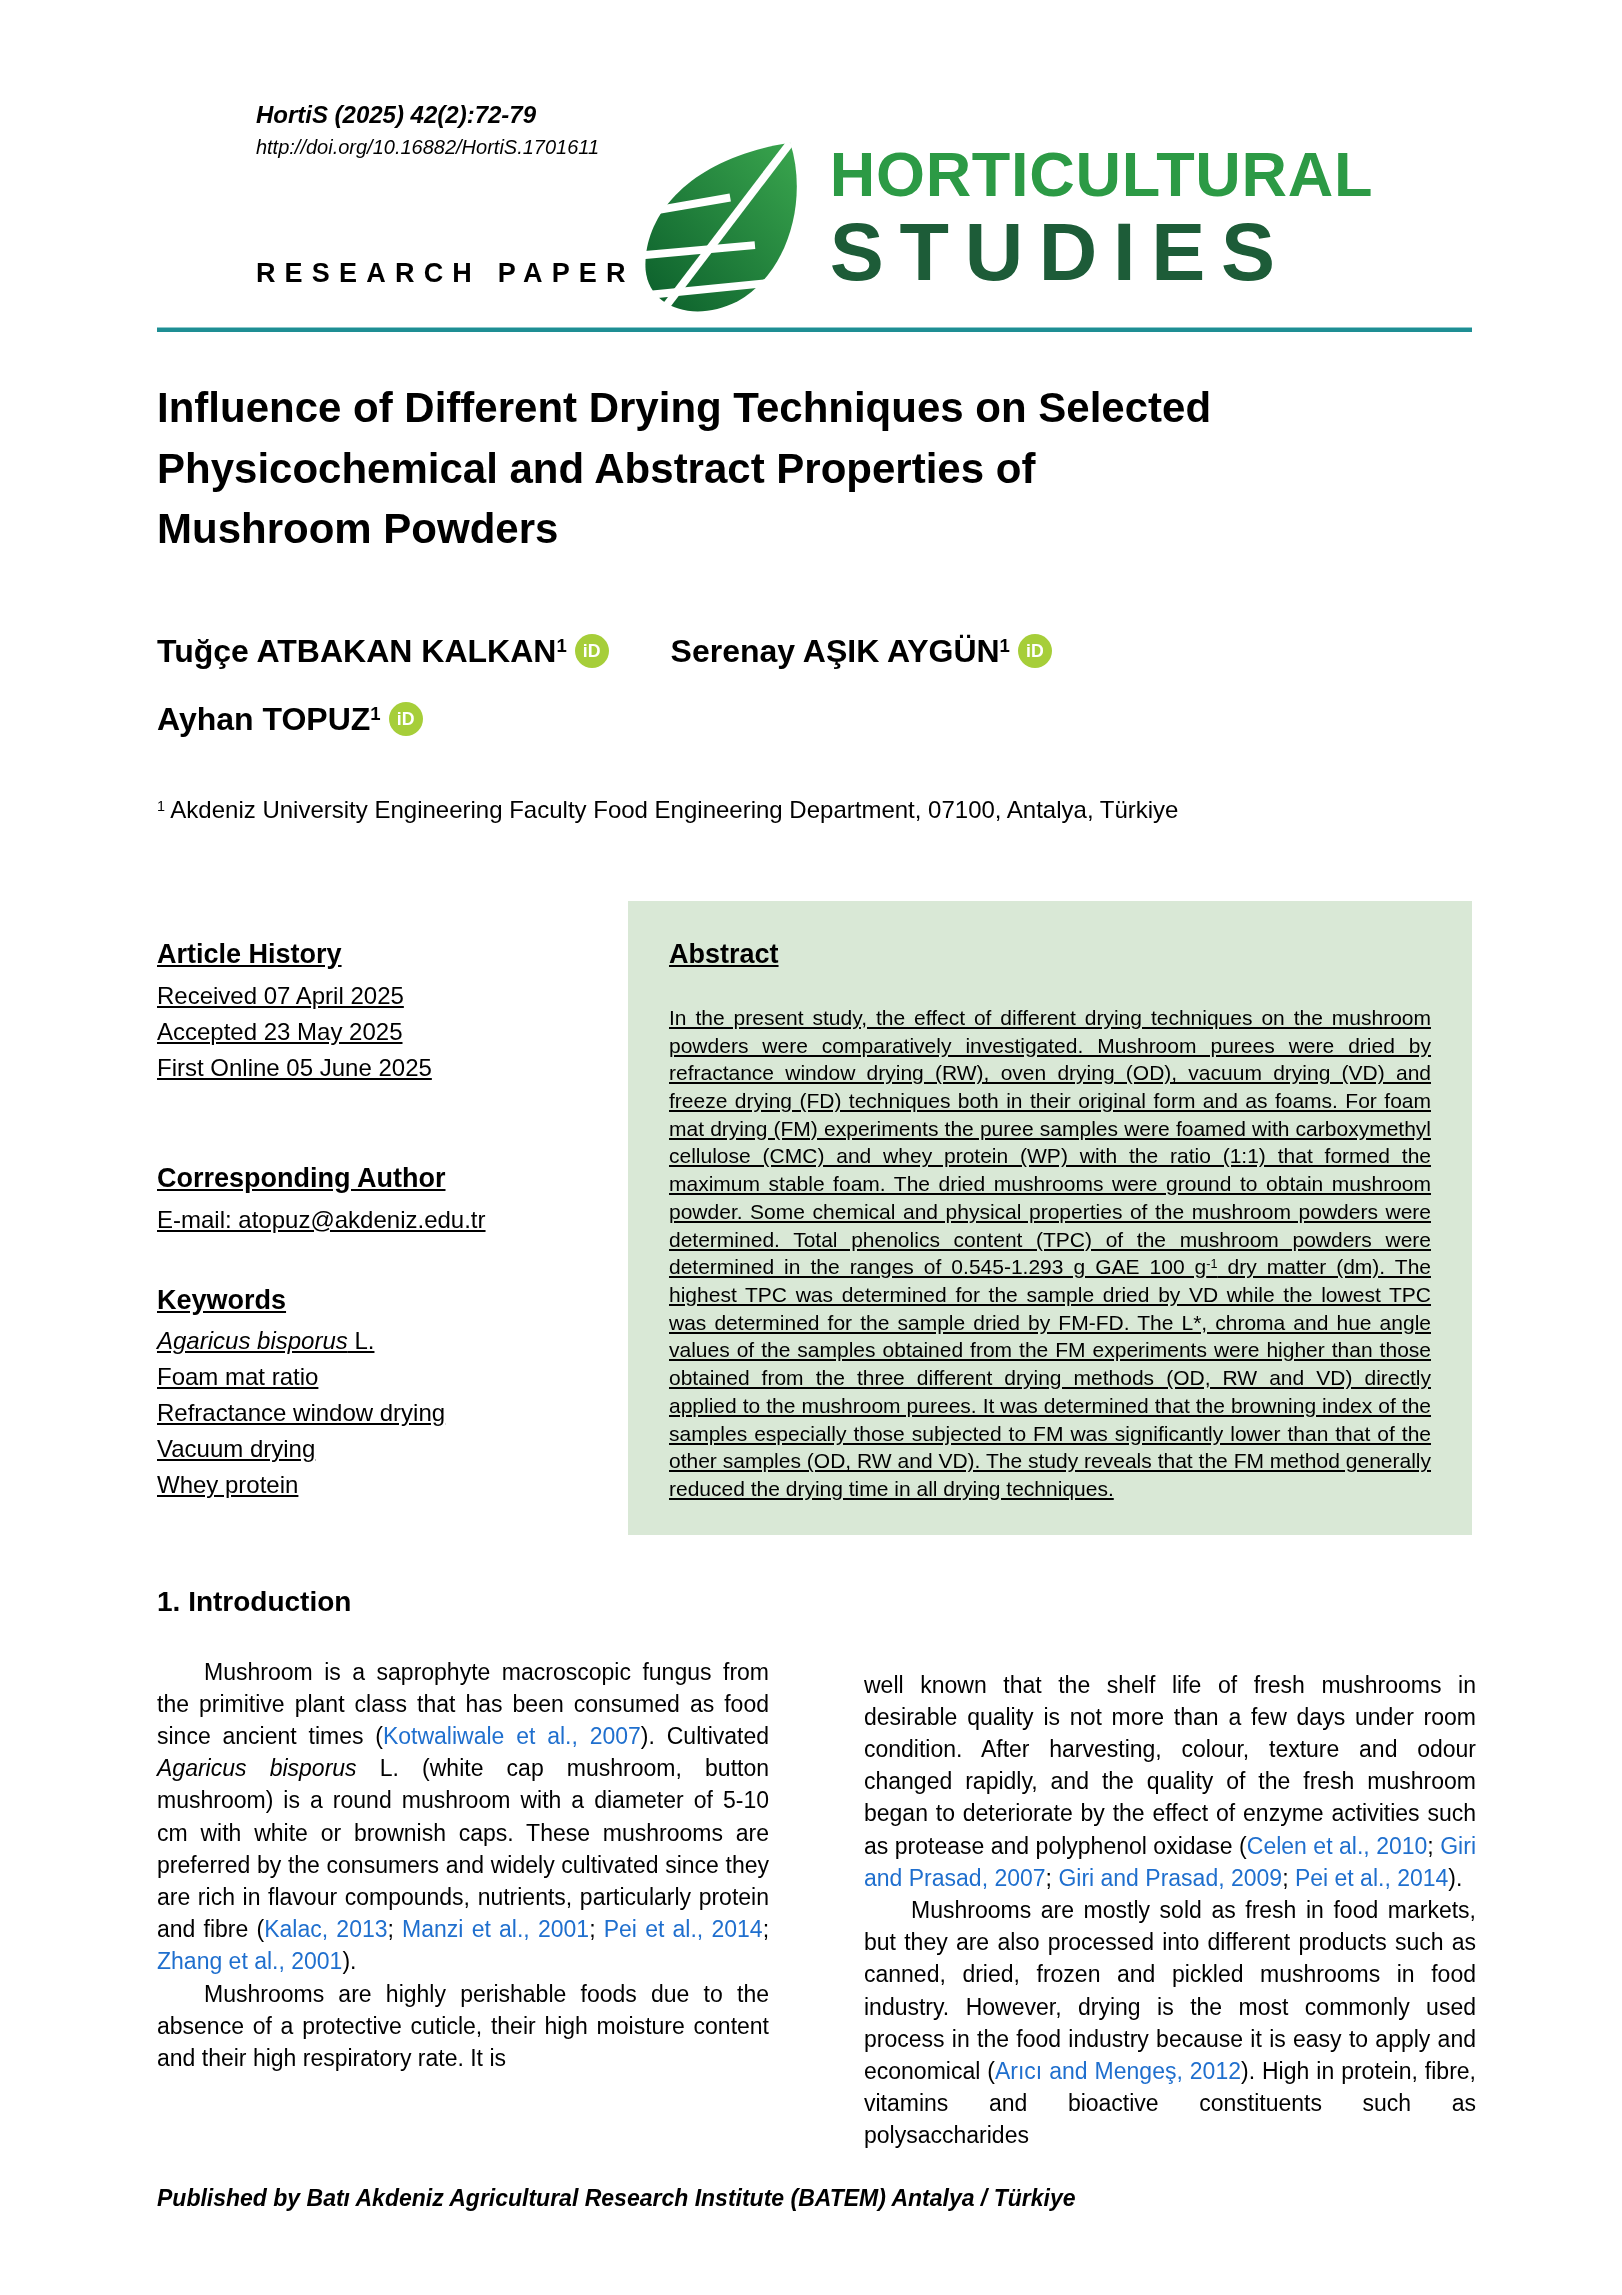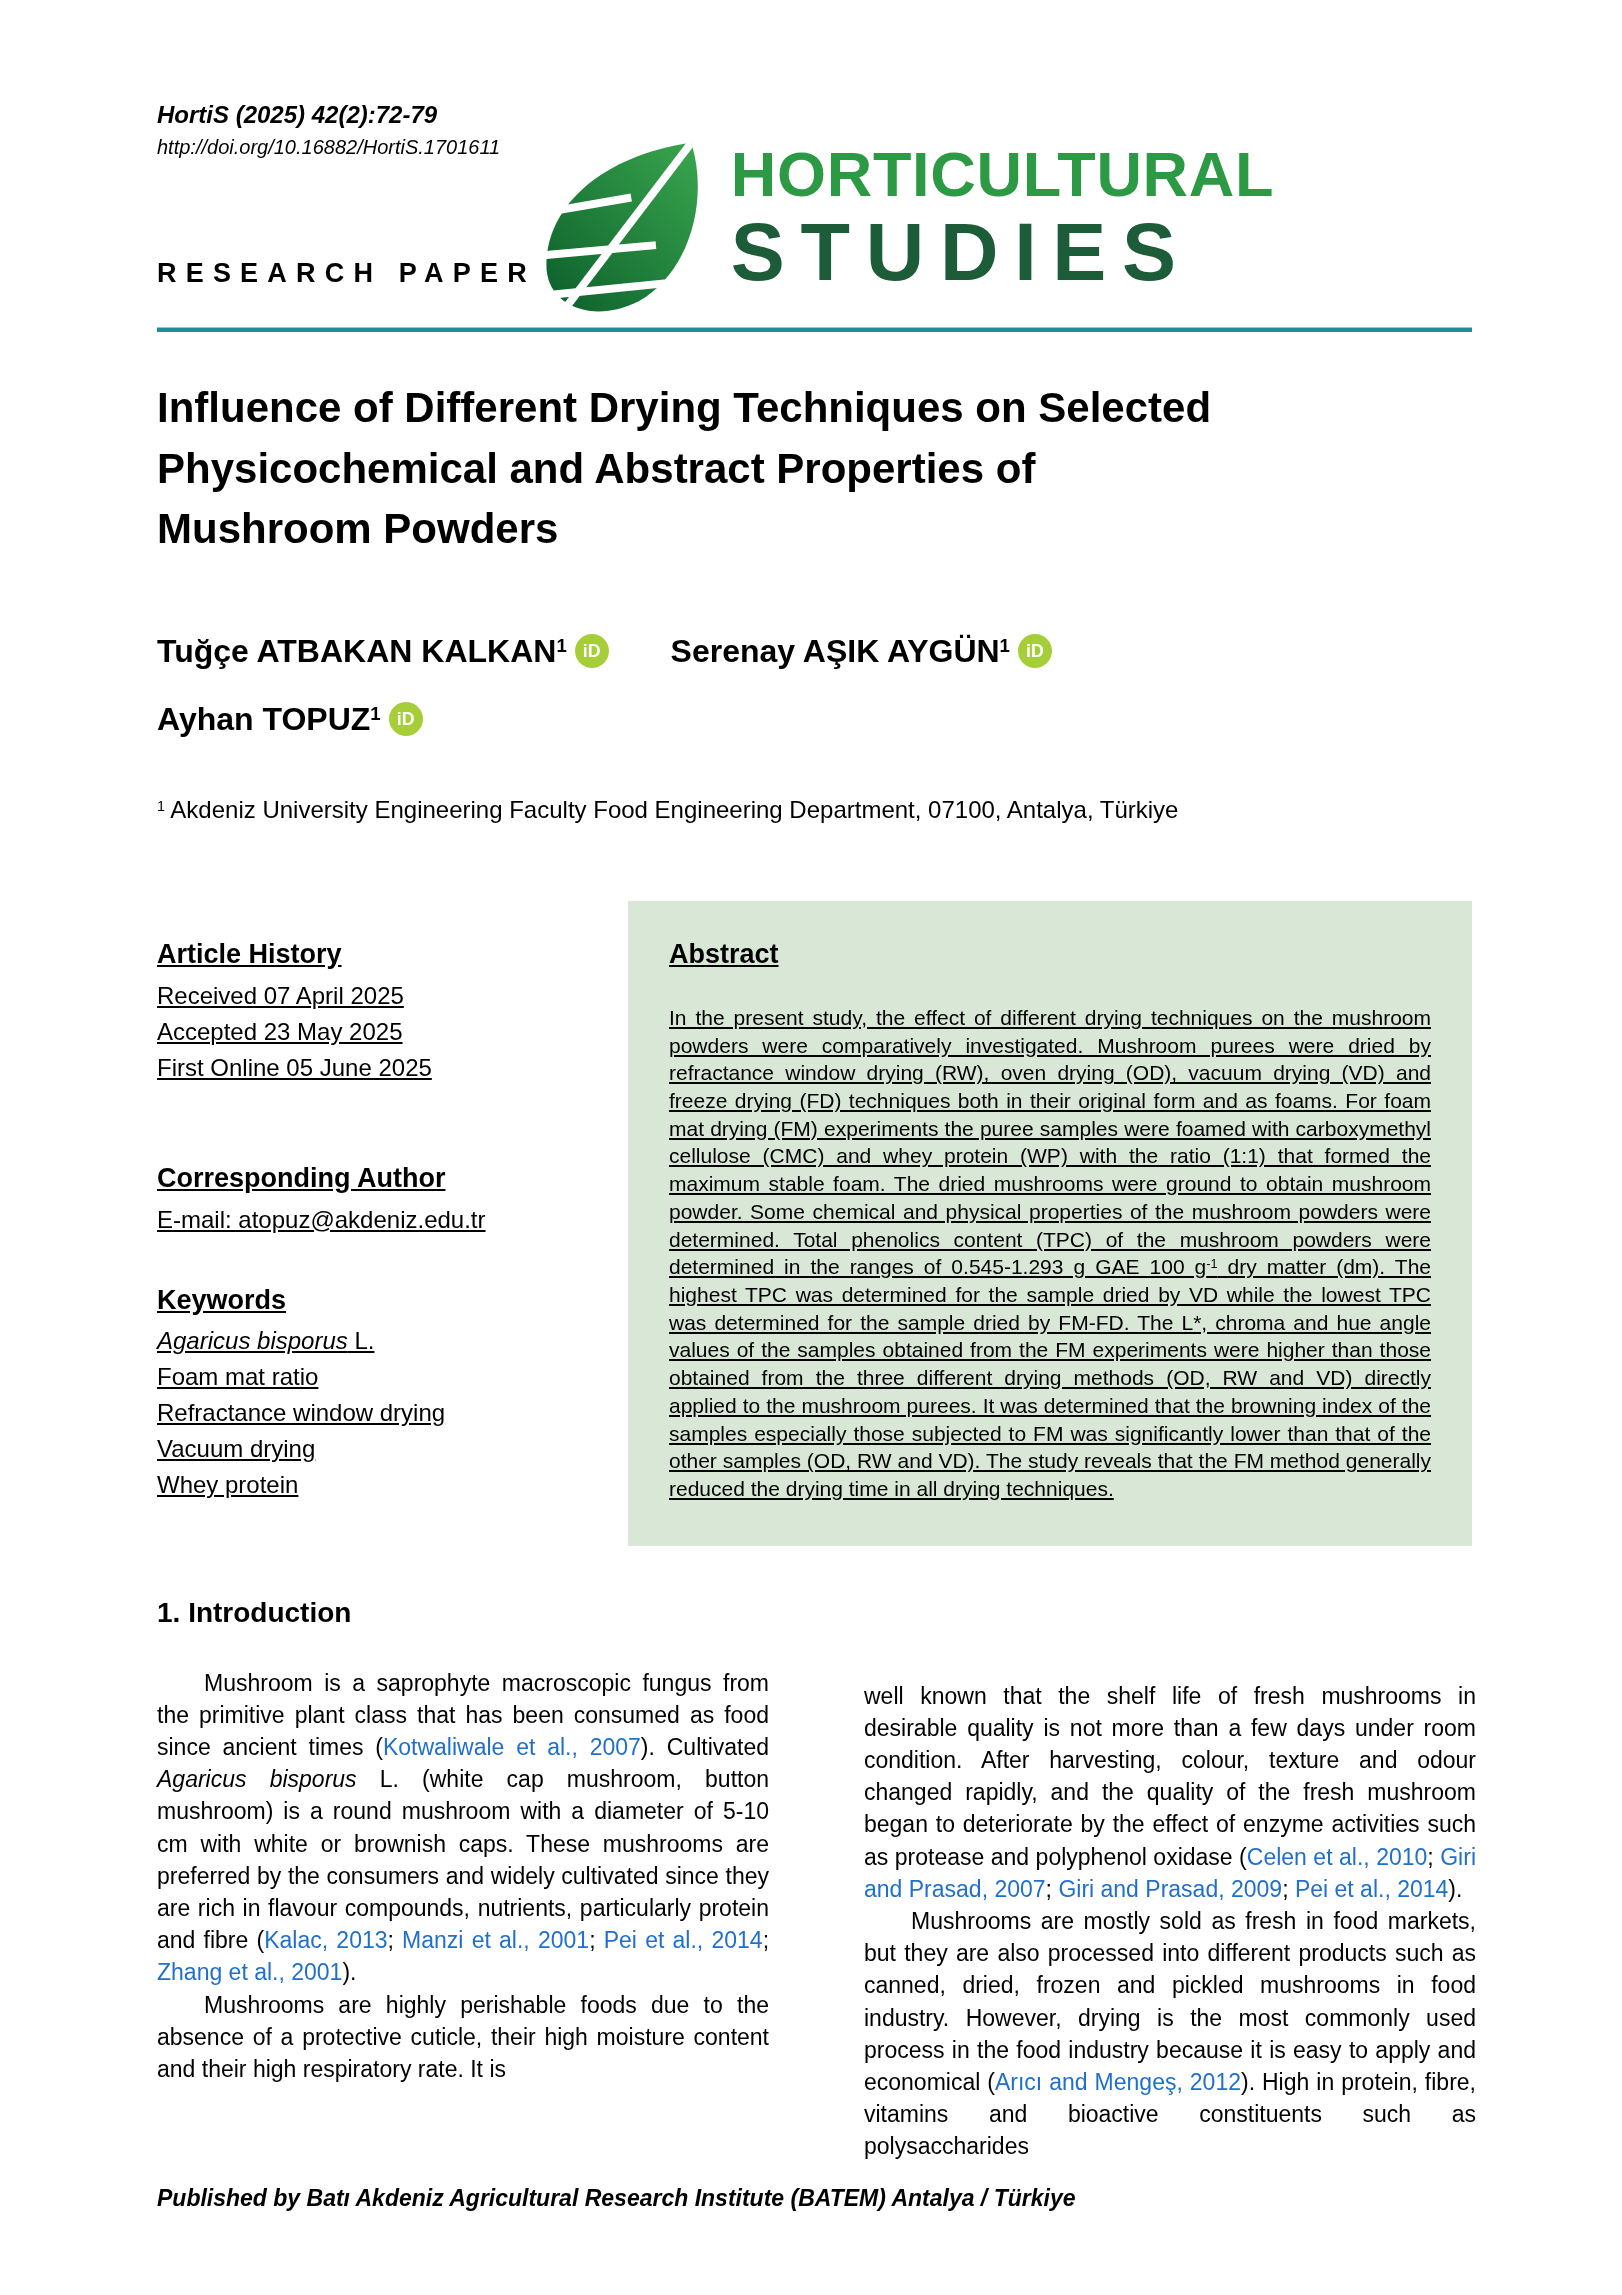--- a/index.html
+++ b/index.html
@@ -12,21 +12,21 @@
   }
   html,body{margin:0;padding:0;}
   body{
     width:1622px;height:2295px;position:relative;overflow:hidden;
     background:#ffffff;color:#000;
     font-family:"Liberation Sans", sans-serif;
   }
   .page{position:absolute;inset:0;padding:101px 150px 0 157px;box-sizing:border-box;}
 
   
-  .header{display:flex;justify-content:flex-start;align-items:flex-start;}
+  .header{display:flex;justify-content:center;align-items:flex-start;}
   .journal-ref{font-style:italic;font-weight:bold;font-size:24px;line-height:1.2;}
   .doi{font-style:italic;font-size:20px;line-height:1.2;margin-top:5.2px;}
   .paper-type{margin-top:99px;font-weight:bold;font-size:27px;letter-spacing:9.2px;}
   .logo{display:flex;align-items:flex-start;margin-top:38px;}
   .leaf{width:194px;height:177px;flex:none;}
   .logo-text{display:flex;flex-direction:column;margin-left:1px;}
   .logo-line1{font-size:63px;font-weight:800;color:var(--logo-green);letter-spacing:0.7px;line-height:1.12;white-space:nowrap;}
   .logo-line2{font-size:81px;font-weight:700;color:var(--logo-dark);letter-spacing:15.7px;line-height:1.05;white-space:nowrap;}
   .teal-rule{height:5.9px;margin-top:10.5px;background:linear-gradient(#8ec9cb 0 28%,var(--teal) 28%);}
 
@@ -41,21 +41,21 @@
   .affiliation{margin-top:58px;font-size:24px;}
 
   
   .meta-row{margin-top:77px;display:flex;align-items:flex-start;text-decoration:underline;}
   .meta{width:428px;flex:none;padding-top:38px;box-sizing:border-box;}
   .meta-heading{font-size:27px;font-weight:bold;margin-bottom:7.9px;}
   .meta-line{font-size:24px;line-height:1.5;}
   .meta-block-history{margin-bottom:77px;}
   .meta-block-corresponding{margin-bottom:47px;}
   .abstract-box{flex:none;width:844px;margin-left:43px;background:var(--abstract-bg);
-                padding:38px 41px 43px;box-sizing:border-box;}
+                padding:38px 41px 32px;box-sizing:border-box;}
   .abstract-heading{font-size:27px;font-weight:bold;}
   .abstract-body{margin-top:34px;font-size:21px;line-height:1.32;text-align:justify;}
 
   
   .intro{margin-top:51px;display:flex;}
   .col{width:612px;flex:none;}
   .col-left{margin-right:95px;}
   .col-right{padding-top:68px;}
   .section-heading{font-size:28px;font-weight:bold;margin:0 0 38px;}
   .para{font-size:23px;line-height:1.4;text-align:justify;margin:0;text-indent:47px;}

